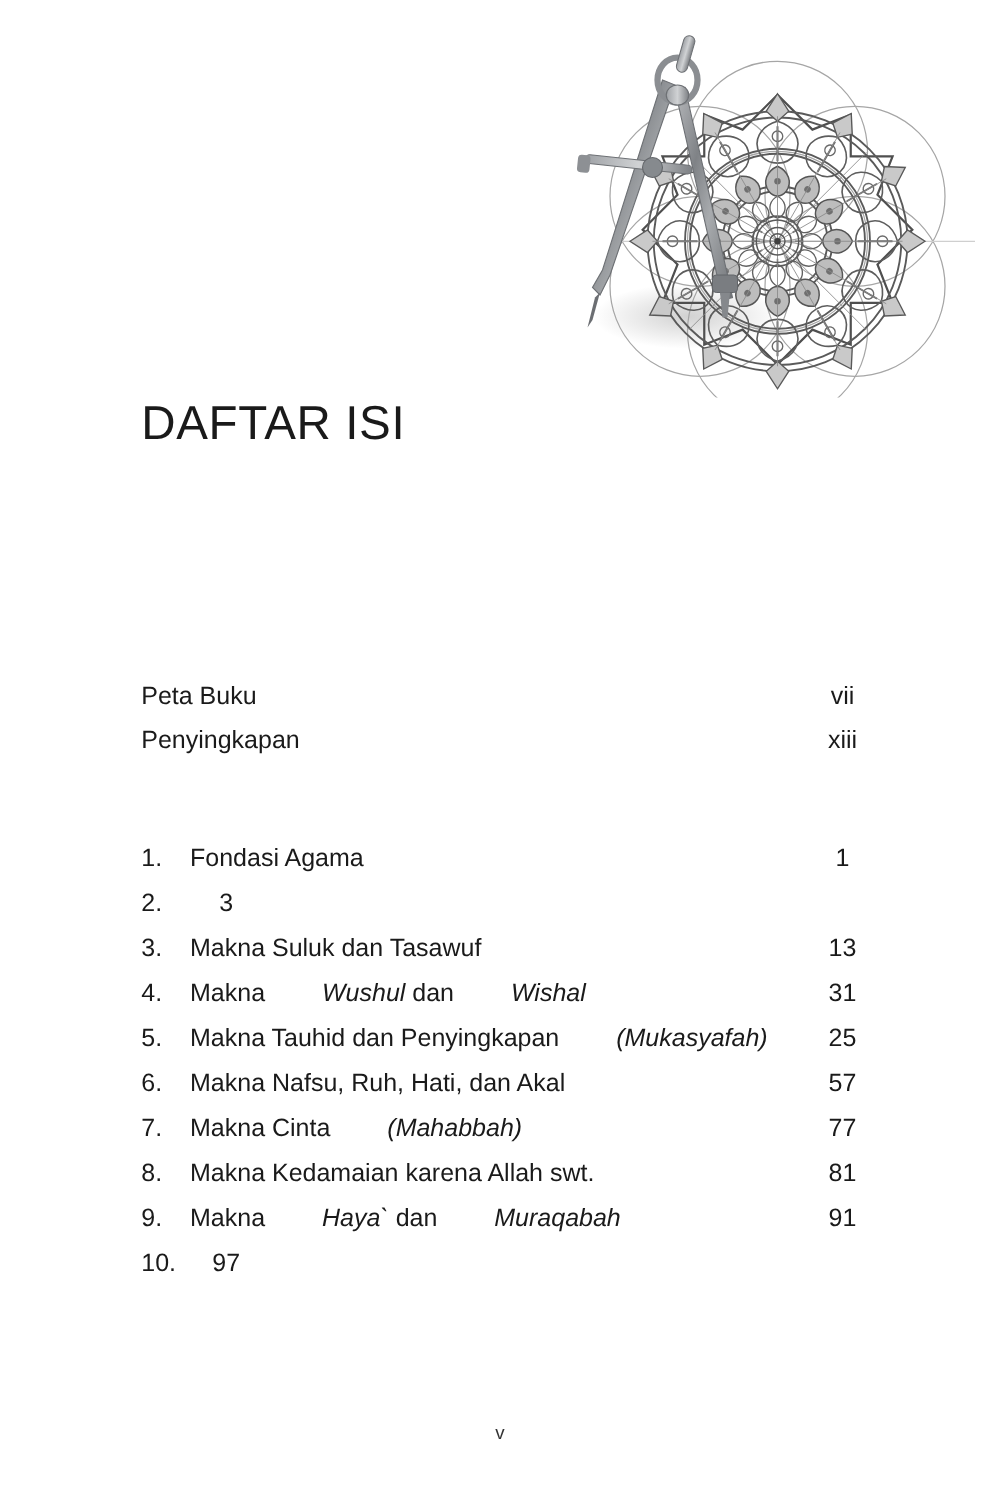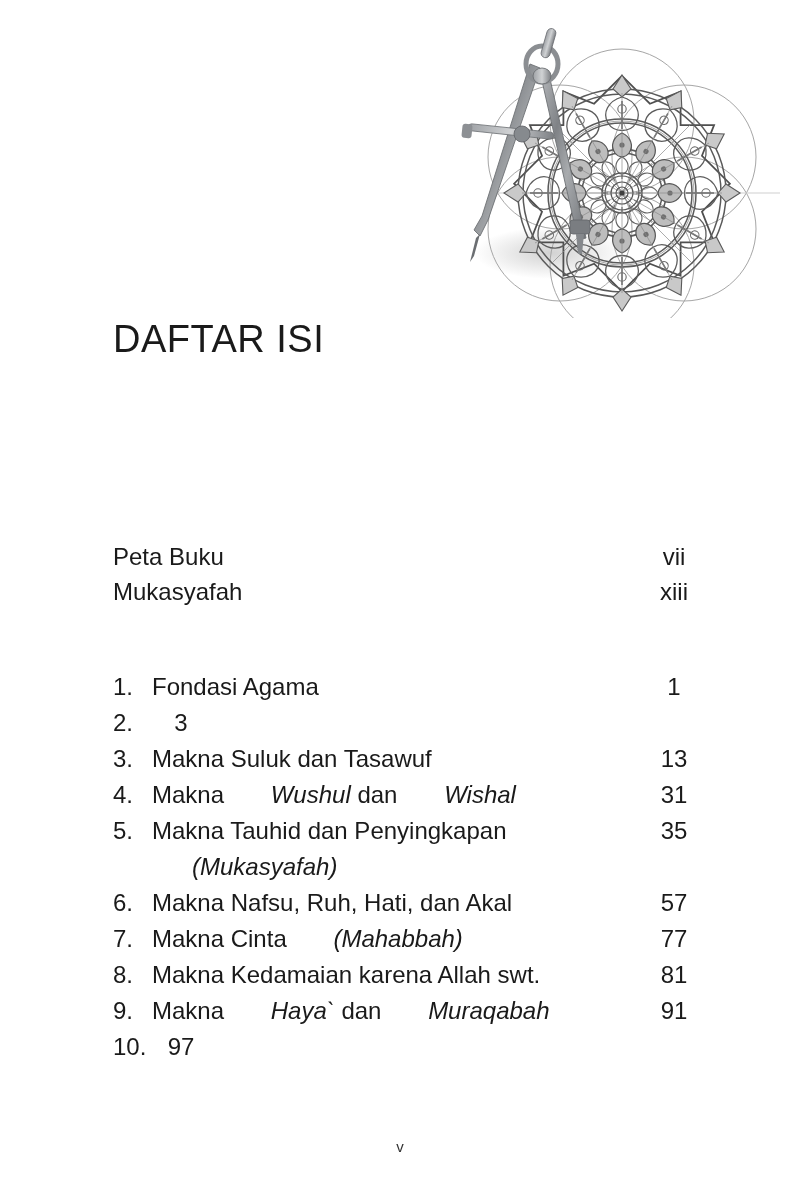--- a/index.html
+++ b/index.html
@@ -64,21 +64,21 @@
     width: 578px;
   }
 
   .frontmatter {
     margin: 0 0 60px 0;
   }
 
   .toc-row {
     display: flex;
     align-items: baseline;
-    font-size: 24px;
+    font-size: 20px;
     line-height: 34.5px;
     color: #1a1a1a;
     font-weight: 400;
   }
 
   .toc-row .row-num {
     flex: 0 0 39px;
     text-align: left;
   }
   .toc-row .row-label {
@@ -244,21 +244,21 @@
   </div>
 
   <div class="toc">
 
     <div class="frontmatter" id="frontmatter-list">
         <div class="toc-row">
           <span class="row-label">Peta Buku</span>
           <span class="row-page">vii</span>
         </div>
         <div class="toc-row">
-          <span class="row-label">Mukasyafah</span>
+          <span class="row-label">Penyingkapan</span>
           <span class="row-page">xiii</span>
         </div>
       </div>
 
     <div class="chapters" id="chapter-list">
         <div class="toc-row">
           <span class="row-num">1.</span>
           <span class="row-label"><span>Fondasi Agama</span></span>
           <span class="row-page">1</span>
         </div>
@@ -272,21 +272,21 @@
           <span class="row-page">13</span>
         </div>
         <div class="toc-row">
           <span class="row-num">4.</span>
           <span class="row-label"><span>Makna </span><em>Wushul</em><span> dan </span><em>Wishal</em></span>
           <span class="row-page">31</span>
         </div>
         <div class="toc-row">
           <span class="row-num">5.</span>
           <span class="row-label"><span>Makna Tauhid dan Penyingkapan </span><em>(Mukasyafah)</em></span>
-          <span class="row-page">35</span>
+          <span class="row-page">25</span>
         </div>
         <div class="toc-row">
           <span class="row-num">6.</span>
           <span class="row-label"><span>Makna Nafsu, Ruh, Hati, dan Akal</span></span>
           <span class="row-page">57</span>
         </div>
         <div class="toc-row">
           <span class="row-num">7.</span>
           <span class="row-label"><span>Makna Cinta </span><em>(Mahabbah)</em></span>
           <span class="row-page">77</span>

